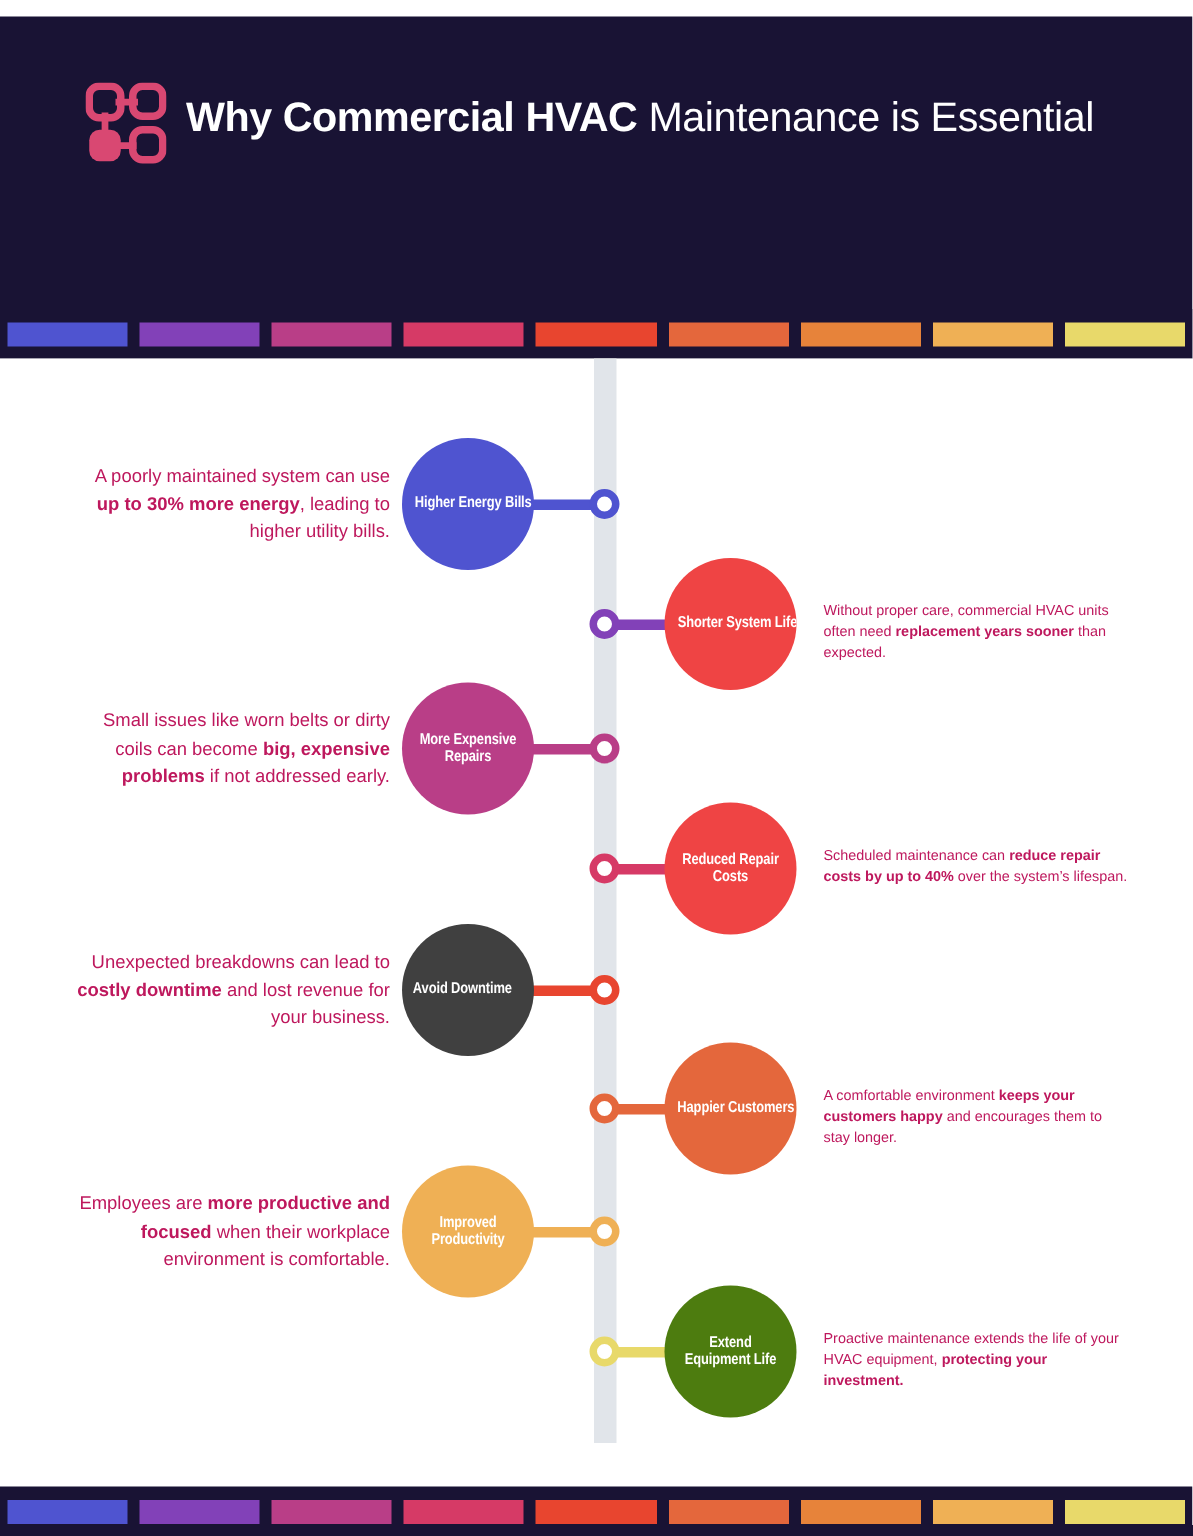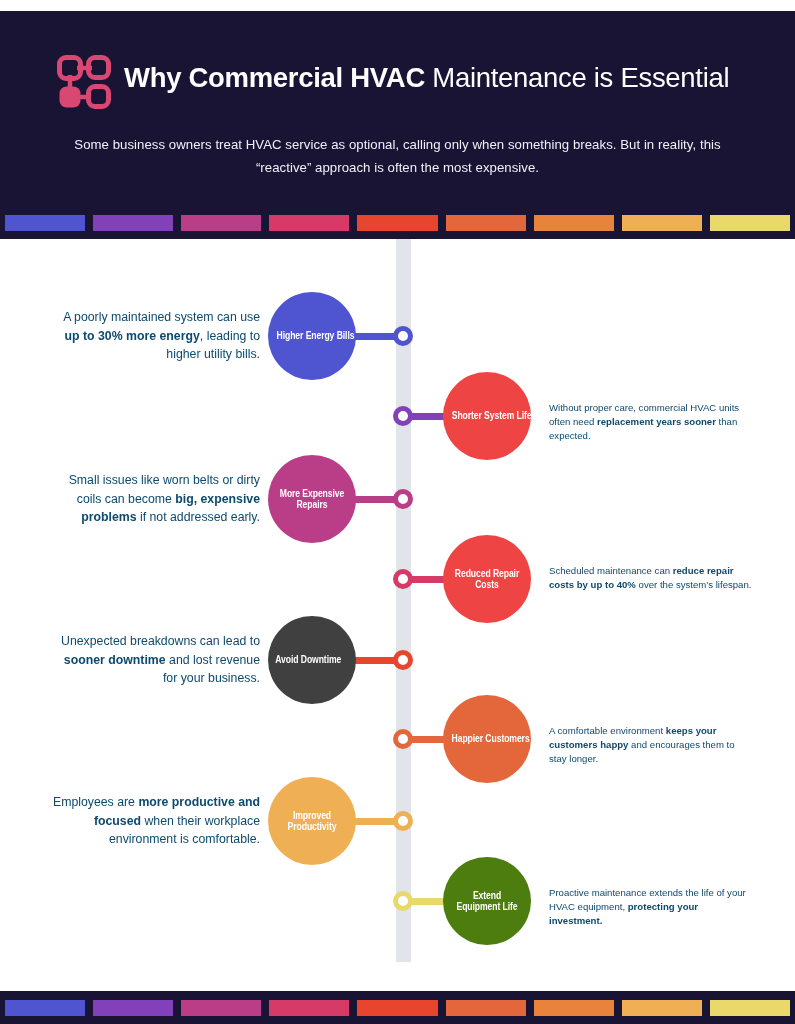--- a/index.html
+++ b/index.html
@@ -74,21 +74,21 @@
   .bubble .label.wrap { white-space:normal; width:104px; }
 
   .stem { position:absolute; height:7px; }
   .ring {
     position:absolute; width:20px; height:20px; border-radius:50%;
     background:#ffffff; border-width:5px; border-style:solid;
   }
 
   .blurb {
     position:absolute; font-size:12.3px; line-height:18.5px;
-    color:#0c4a6e;
+    color:#be185d;
   }
   .blurb.left  { text-align:right; }
   .blurb.right { text-align:left; font-size:9.6px; line-height:14px; }
   .blurb b { font-weight:bold; }
 </style>
 </head>
 <body>
 
 <div id="page">
 
@@ -108,21 +108,20 @@
         <rect x="2.5" y="31.5" width="21" height="21" rx="7" ry="7" fill="#d94872"></rect>
 
         <rect x="31.5" y="31.5" width="20" height="20" rx="6.5" ry="6.5" fill="none" stroke="#d94872" stroke-width="5"></rect>
       </svg>
     </div>
 
     <div id="title">
       <span class="strong">Why Commercial HVAC</span><span class="light"> Maintenance is Essential</span>
     </div>
 
-    <div id="subtitle">Some business owners treat HVAC service as optional, calling only when something breaks. But in reality, this “reactive” approach is often the most expensive.</div>
   </div>
 
   <div class="barstrip" id="barstrip-top">
     <div class="seg" style="background: rgb(79, 84, 208);"></div>
     <div class="seg" style="background: rgb(130, 65, 184);"></div>
     <div class="seg" style="background: rgb(185, 62, 135);"></div>
     <div class="seg" style="background: rgb(214, 58, 102);"></div>
     <div class="seg" style="background: rgb(232, 69, 47);"></div>
     <div class="seg" style="background: rgb(228, 103, 60);"></div>
     <div class="seg" style="background: rgb(231, 131, 58);"></div>
@@ -164,21 +163,21 @@
           <div class="label wrap">Reduced Repair Costs</div>
         </div>
         <div class="blurb right" style="left: 549px; width: 205px; top: -15px;">Scheduled maintenance can <b>reduce repair costs by up to 40%</b> over the system’s lifespan.</div>
       </div>
       <div class="row" style="top: 421px;">
         <div class="stem" style="background: rgb(232, 69, 47); top: -3.5px; left: 350px; width: 53px;"></div>
         <div class="ring" style="border-color: rgb(232, 69, 47); left: 393px; top: -10px;"></div>
         <div class="bubble" style="background: #404040; width: 88px; height: 88px; left: 268px; top: -44px;">
           <div class="label">Avoid Downtime</div>
         </div>
-        <div class="blurb left" style="left: 48px; width: 212px; top: -28px;">Unexpected breakdowns can lead to <b>sooner downtime</b> and lost revenue for your business.</div>
+        <div class="blurb left" style="left: 48px; width: 212px; top: -28px;">Unexpected breakdowns can lead to <b>costly downtime</b> and lost revenue for your business.</div>
       </div>
       <div class="row" style="top: 500px;">
         <div class="stem" style="background: rgb(228, 103, 60); top: -3.5px; left: 403px; width: 46px;"></div>
         <div class="ring" style="border-color: rgb(228, 103, 60); left: 393px; top: -10px;"></div>
         <div class="bubble" style="background: rgb(228, 103, 60); width: 88px; height: 88px; left: 443px; top: -44px;">
           <div class="label">Happier Customers</div>
         </div>
         <div class="blurb right" style="left: 549px; width: 205px; top: -15px;">A comfortable environment <b>keeps your customers happy</b> and encourages them to stay longer.</div>
       </div>
       <div class="row" style="top: 582px;">

